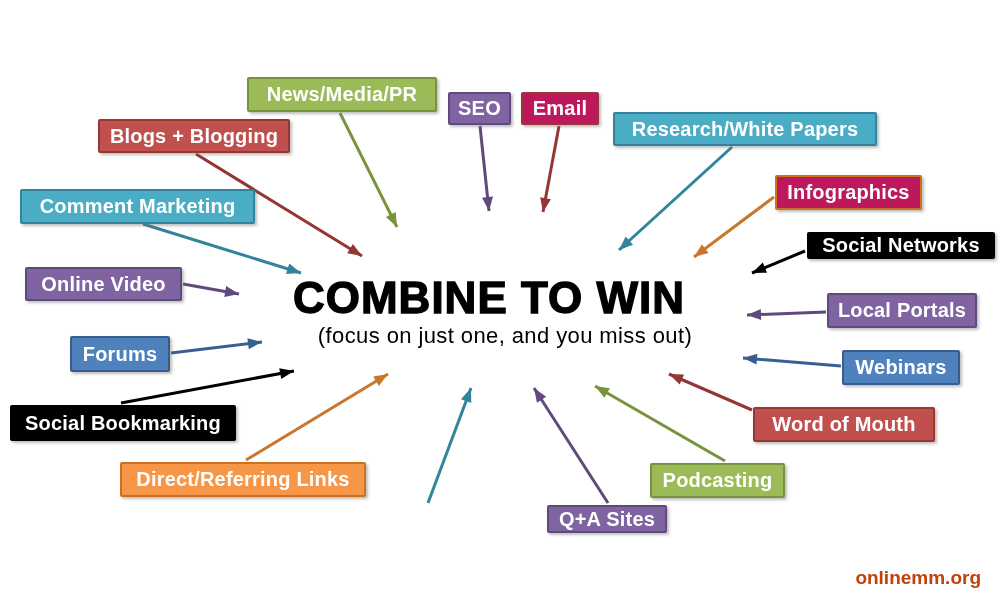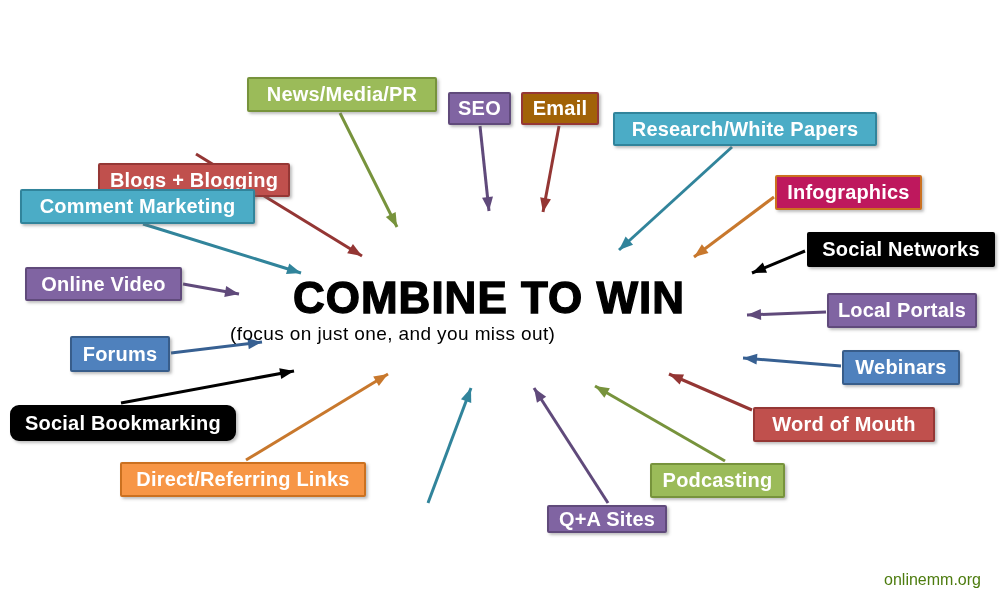--- a/index.html
+++ b/index.html
@@ -12,26 +12,26 @@
     color:#ffffff;font-weight:bold;font-size:20px;letter-spacing:.2px;
     display:flex;align-items:center;justify-content:center;white-space:nowrap;
     box-shadow:2px 2px 3px rgba(110,110,110,.45);
   }
   .center-title{
     position:absolute;left:214px;top:276px;width:550px;text-align:center;
     font-size:44px;font-weight:bold;color:#000;letter-spacing:1px;line-height:1.0;
     -webkit-text-stroke:1.3px #000;
   }
   .center-subtitle{
-    position:absolute;left:230px;top:324px;width:550px;text-align:left;
-    font-size:19px;color:#000;letter-spacing:.4px;line-height:1.05;
+    position:absolute;left:230px;top:324px;width:550px;text-align:center;
+    font-size:22px;color:#000;letter-spacing:.4px;line-height:1.05;
   }
   .watermark{
-    position:absolute;right:19px;bottom:11px;font-size:16px;color:#4d7c0f;
-    font-stretch:condensed;letter-spacing:0;
+    position:absolute;right:19px;bottom:11px;font-size:19px;color:#c2410c;
+    font-stretch:condensed;letter-spacing:0;font-weight:bold;
   }
 </style>
 </head>
 <body>
 
 <div class="stage">
 
   <svg class="arrow-layer" viewBox="0 0 1000 600" width="1000" height="600">
     <line class="arrow" x1="340" y1="113" x2="397" y2="227" stroke-width="3" style="stroke: rgb(119, 147, 60);"></line>
     <line class="arrow" x1="196" y1="154" x2="362" y2="256" stroke-width="3" style="stroke: rgb(148, 54, 52);"></line>
@@ -65,31 +65,31 @@
       <polygon points="694,257 708.5,253 701.9000000000001,244.2" fill="rgb(200, 120, 45)"></polygon>
       <polygon points="752,273 767.0388604830287,272.7124667462689 762.8217060949719,262.5529584477687" fill="rgb(0, 0, 0)"></polygon>
       <polygon points="747,315 761.198626694156,319.96477592646437 760.7812060430138,308.9726987797191" fill="rgb(96, 74, 123)"></polygon>
       <polygon points="743,358 756.5060935695145,364.62083351939305 757.4010756735184,353.6573027453444" fill="rgb(55, 96, 146)"></polygon>
       <polygon points="669,374 679.6553493209226,384.6166628866661 684.0324430253679,374.52503017919486" fill="rgb(148, 54, 52)"></polygon>
       <polygon points="595,386 604.3781247104877,397.7601350721214 609.8750716988731,388.23209362558674" fill="rgb(119, 147, 60)"></polygon>
       <polygon points="534,388 536.9506053392168,402.74937043172304 546.2009541722013,396.7969720522374" fill="rgb(96, 74, 123)"></polygon>
     </svg>
 
   <div class="node" style="left: 247px; top: 77px; width: 190px; height: 35px; background: rgb(155, 187, 89); border-color: rgb(119, 147, 60);">News/Media/PR</div>
-  <div class="node" style="left: 98px; top: 119px; width: 192px; height: 34px; background: rgb(192, 80, 77); border-color: rgb(149, 55, 53); margin-top: 44px;">Blogs + Blogging</div>
+  <div class="node" style="left: 98px; top: 119px; width: 192px; height: 34px; background: rgb(192, 80, 77); border-color: rgb(149, 55, 53);">Blogs + Blogging</div>
   <div class="node" style="left: 20px; top: 189px; width: 235px; height: 35px; background: rgb(75, 172, 198); border-color: rgb(49, 132, 155);">Comment Marketing</div>
   <div class="node" style="left: 25px; top: 267px; width: 157px; height: 34px; background: rgb(128, 100, 162); border-color: rgb(96, 74, 123);">Online Video</div>
   <div class="node" style="left: 70px; top: 336px; width: 100px; height: 36px; background: rgb(79, 129, 189); border-color: rgb(56, 93, 138);">Forums</div>
-  <div class="node" style="left: 10px; top: 405px; width: 226px; height: 36px; background: rgb(0, 0, 0); border-color: rgb(0, 0, 0); border-radius: 9px;">Social Bookmarking</div>
+  <div class="node" style="left: 10px; top: 405px; width: 226px; height: 36px; background: rgb(0, 0, 0); border-color: rgb(0, 0, 0);">Social Bookmarking</div>
   <div class="node" style="left: 120px; top: 462px; width: 246px; height: 35px; background: rgb(247, 150, 70); border-color: rgb(203, 113, 32);">Direct/Referring Links</div>
   <div class="node" style="left: 448px; top: 92px; width: 63px; height: 33px; background: rgb(128, 100, 162); border-color: rgb(96, 74, 123);">SEO</div>
-  <div class="node" style="left: 521px; top: 92px; width: 78px; height: 33px; background: #a16207; border-color: rgb(149, 55, 53);">Email</div>
+  <div class="node" style="left: 521px; top: 92px; width: 78px; height: 33px; background: #be185d; border-color: rgb(149, 55, 53);">Email</div>
   <div class="node" style="left: 613px; top: 112px; width: 264px; height: 34px; background: rgb(75, 172, 198); border-color: rgb(49, 132, 155);">Research/White Papers</div>
   <div class="node" style="left: 775px; top: 175px; width: 147px; height: 35px; background: #be185d; border-color: rgb(203, 113, 32);">Infographics</div>
-  <div class="node" style="left: 807px; top: 232px; width: 188px; height: 35px; background: rgb(0, 0, 0); border-color: rgb(0, 0, 0);">Social Networks</div>
+  <div class="node" style="left: 807px; top: 232px; width: 188px; height: 27px; background: rgb(0, 0, 0); border-color: rgb(0, 0, 0);">Social Networks</div>
   <div class="node" style="left: 827px; top: 293px; width: 150px; height: 35px; background: rgb(128, 100, 162); border-color: rgb(96, 74, 123);">Local Portals</div>
   <div class="node" style="left: 842px; top: 350px; width: 118px; height: 35px; background: rgb(79, 129, 189); border-color: rgb(56, 93, 138);">Webinars</div>
   <div class="node" style="left: 753px; top: 407px; width: 182px; height: 35px; background: rgb(192, 80, 77); border-color: rgb(149, 55, 53);">Word of Mouth</div>
   <div class="node" style="left: 650px; top: 463px; width: 135px; height: 35px; background: rgb(155, 187, 89); border-color: rgb(119, 147, 60);">Podcasting</div>
   <div class="node" style="left: 547px; top: 505px; width: 120px; height: 28px; background: rgb(128, 100, 162); border-color: rgb(96, 74, 123);">Q+A Sites</div>
 
   <div class="center-title">COMBINE TO WIN</div>
   <div class="center-subtitle">(focus on just one, and you miss out)</div>
 
   <div class="watermark">onlinemm.org</div>

